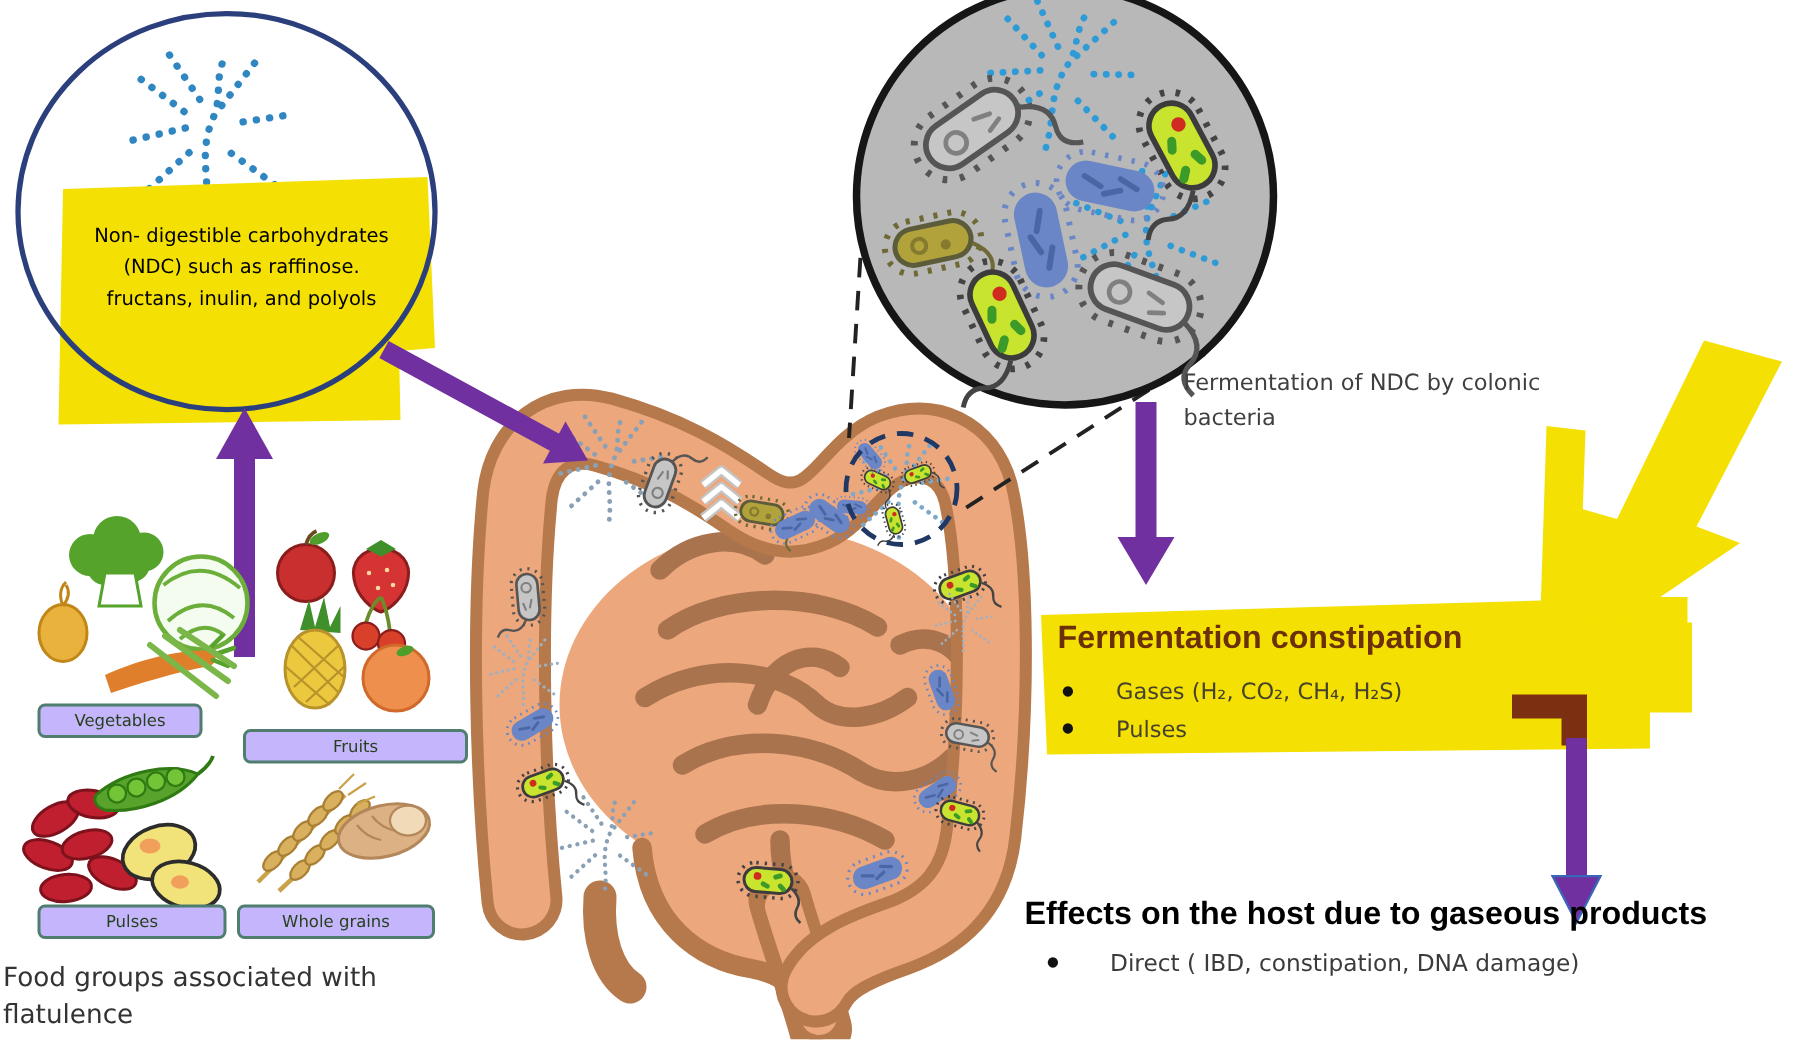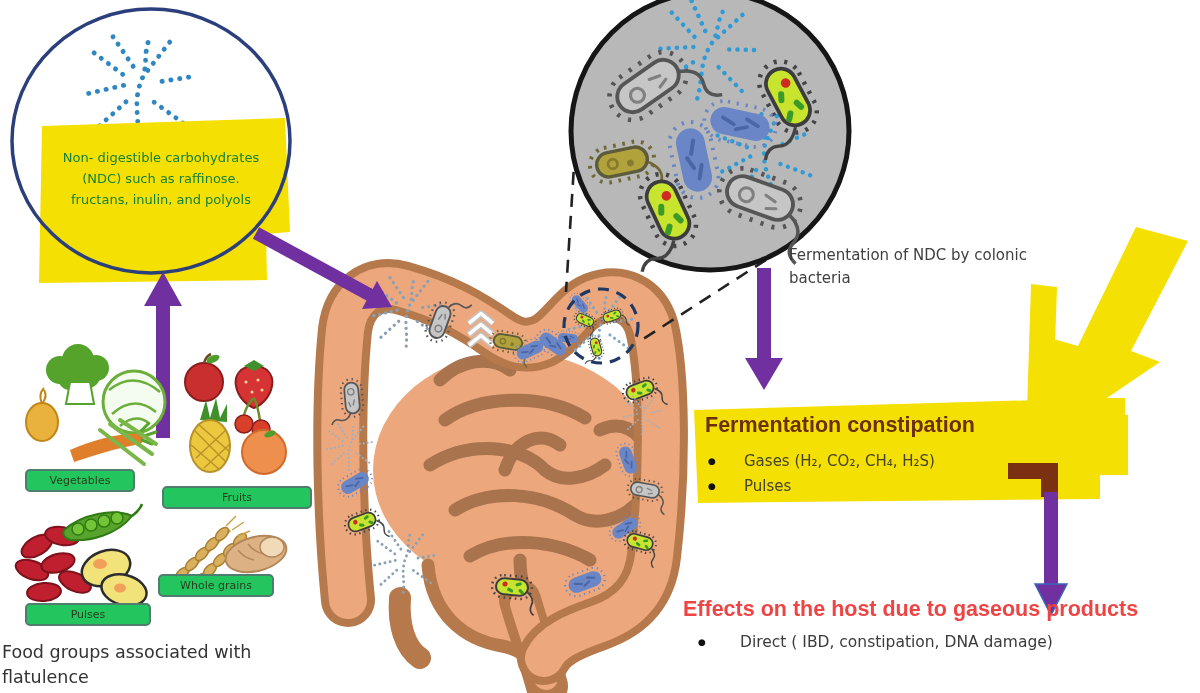--- a/index.html
+++ b/index.html
@@ -1,33 +1,33 @@
 <!DOCTYPE html>
 <html><head>
 <meta charset="utf-8">
 <style>
   html,body{margin:0;padding:0;background:#fff;}
   .stage{position:relative;width:1200px;height:693px;overflow:hidden;background:#fff;
          font-family:"DejaVu Sans",sans-serif;}
   .abs{position:absolute;}
   svg{display:block;}
   .ndc-note{left:50px;top:147px;width:222px;text-align:center;font-size:13px;line-height:1.62;
-            color:#15803d;}
+            color:#000000;}
   .ferm-caption{left:789px;top:244px;width:250px;font-size:15px;line-height:1.5;color:#3f3f3f;}
   .met-title{left:705px;top:413px;font-family:"Liberation Sans",sans-serif;font-weight:bold;
              font-size:21.5px;color:#6B3008;}
   .eff-title{left:683px;top:597px;font-family:"Liberation Sans",sans-serif;font-weight:bold;
-             font-size:21.5px;color:#ef4444;}
+             font-size:21.5px;color:#000000;}
   ul.bullets{margin:0;padding:0;list-style:none;}
   .met-list{left:700px;top:452px;width:340px;}
   .met-list li{position:relative;padding-left:44px;font-size:15px;color:#45422D;margin-bottom:7px;}
   .eff-list{left:690px;top:633px;width:420px;}
   .eff-list li{position:relative;padding-left:50px;font-size:15.5px;color:#3b3b3b;margin-bottom:7px;}
   ul.bullets li::before{content:"●";position:absolute;left:8px;top:4px;font-size:9px;color:#111;}
-  .food-btn{height:23px;border:2px solid #4F7D6E;border-radius:5px;background:#22c55e;
+  .food-btn{height:23px;border:2px solid #4F7D6E;border-radius:5px;background:#c4b5fd;
             color:#27401C;font-size:11px;display:flex;align-items:center;justify-content:center;
             box-sizing:border-box;}
   .food-caption{left:2px;top:640px;font-size:17.5px;line-height:1.4;color:#333;}
 </style>
 </head>
 <body>
 
 <div class="stage">
 
 <svg class="abs" style="left:0;top:0" width="1200" height="693" viewBox="0 0 1200 693">
@@ -301,20 +301,20 @@
 </ul>
 
 <div class="abs eff-title">Effects on the host due to gaseous products</div>
 <ul class="abs bullets eff-list">
   <li>Direct ( IBD, constipation, DNA damage)</li>
 </ul>
 
 <div class="abs food-btn" style="left:25px;top:469px;width:110px">Vegetables</div>
 <div class="abs food-btn" style="left:162px;top:486px;width:150px">Fruits</div>
 <div class="abs food-btn" style="left:25px;top:603px;width:126px">Pulses</div>
-<div class="abs food-btn" style="left:158px;top:574px;width:116px">Whole grains</div>
+<div class="abs food-btn" style="left:158px;top:603px;width:132px">Whole grains</div>
 
 <div class="abs food-caption">
   <div>Food groups associated with</div>
   <div>flatulence</div>
 </div>
 
 </div>
 
 </body></html>

